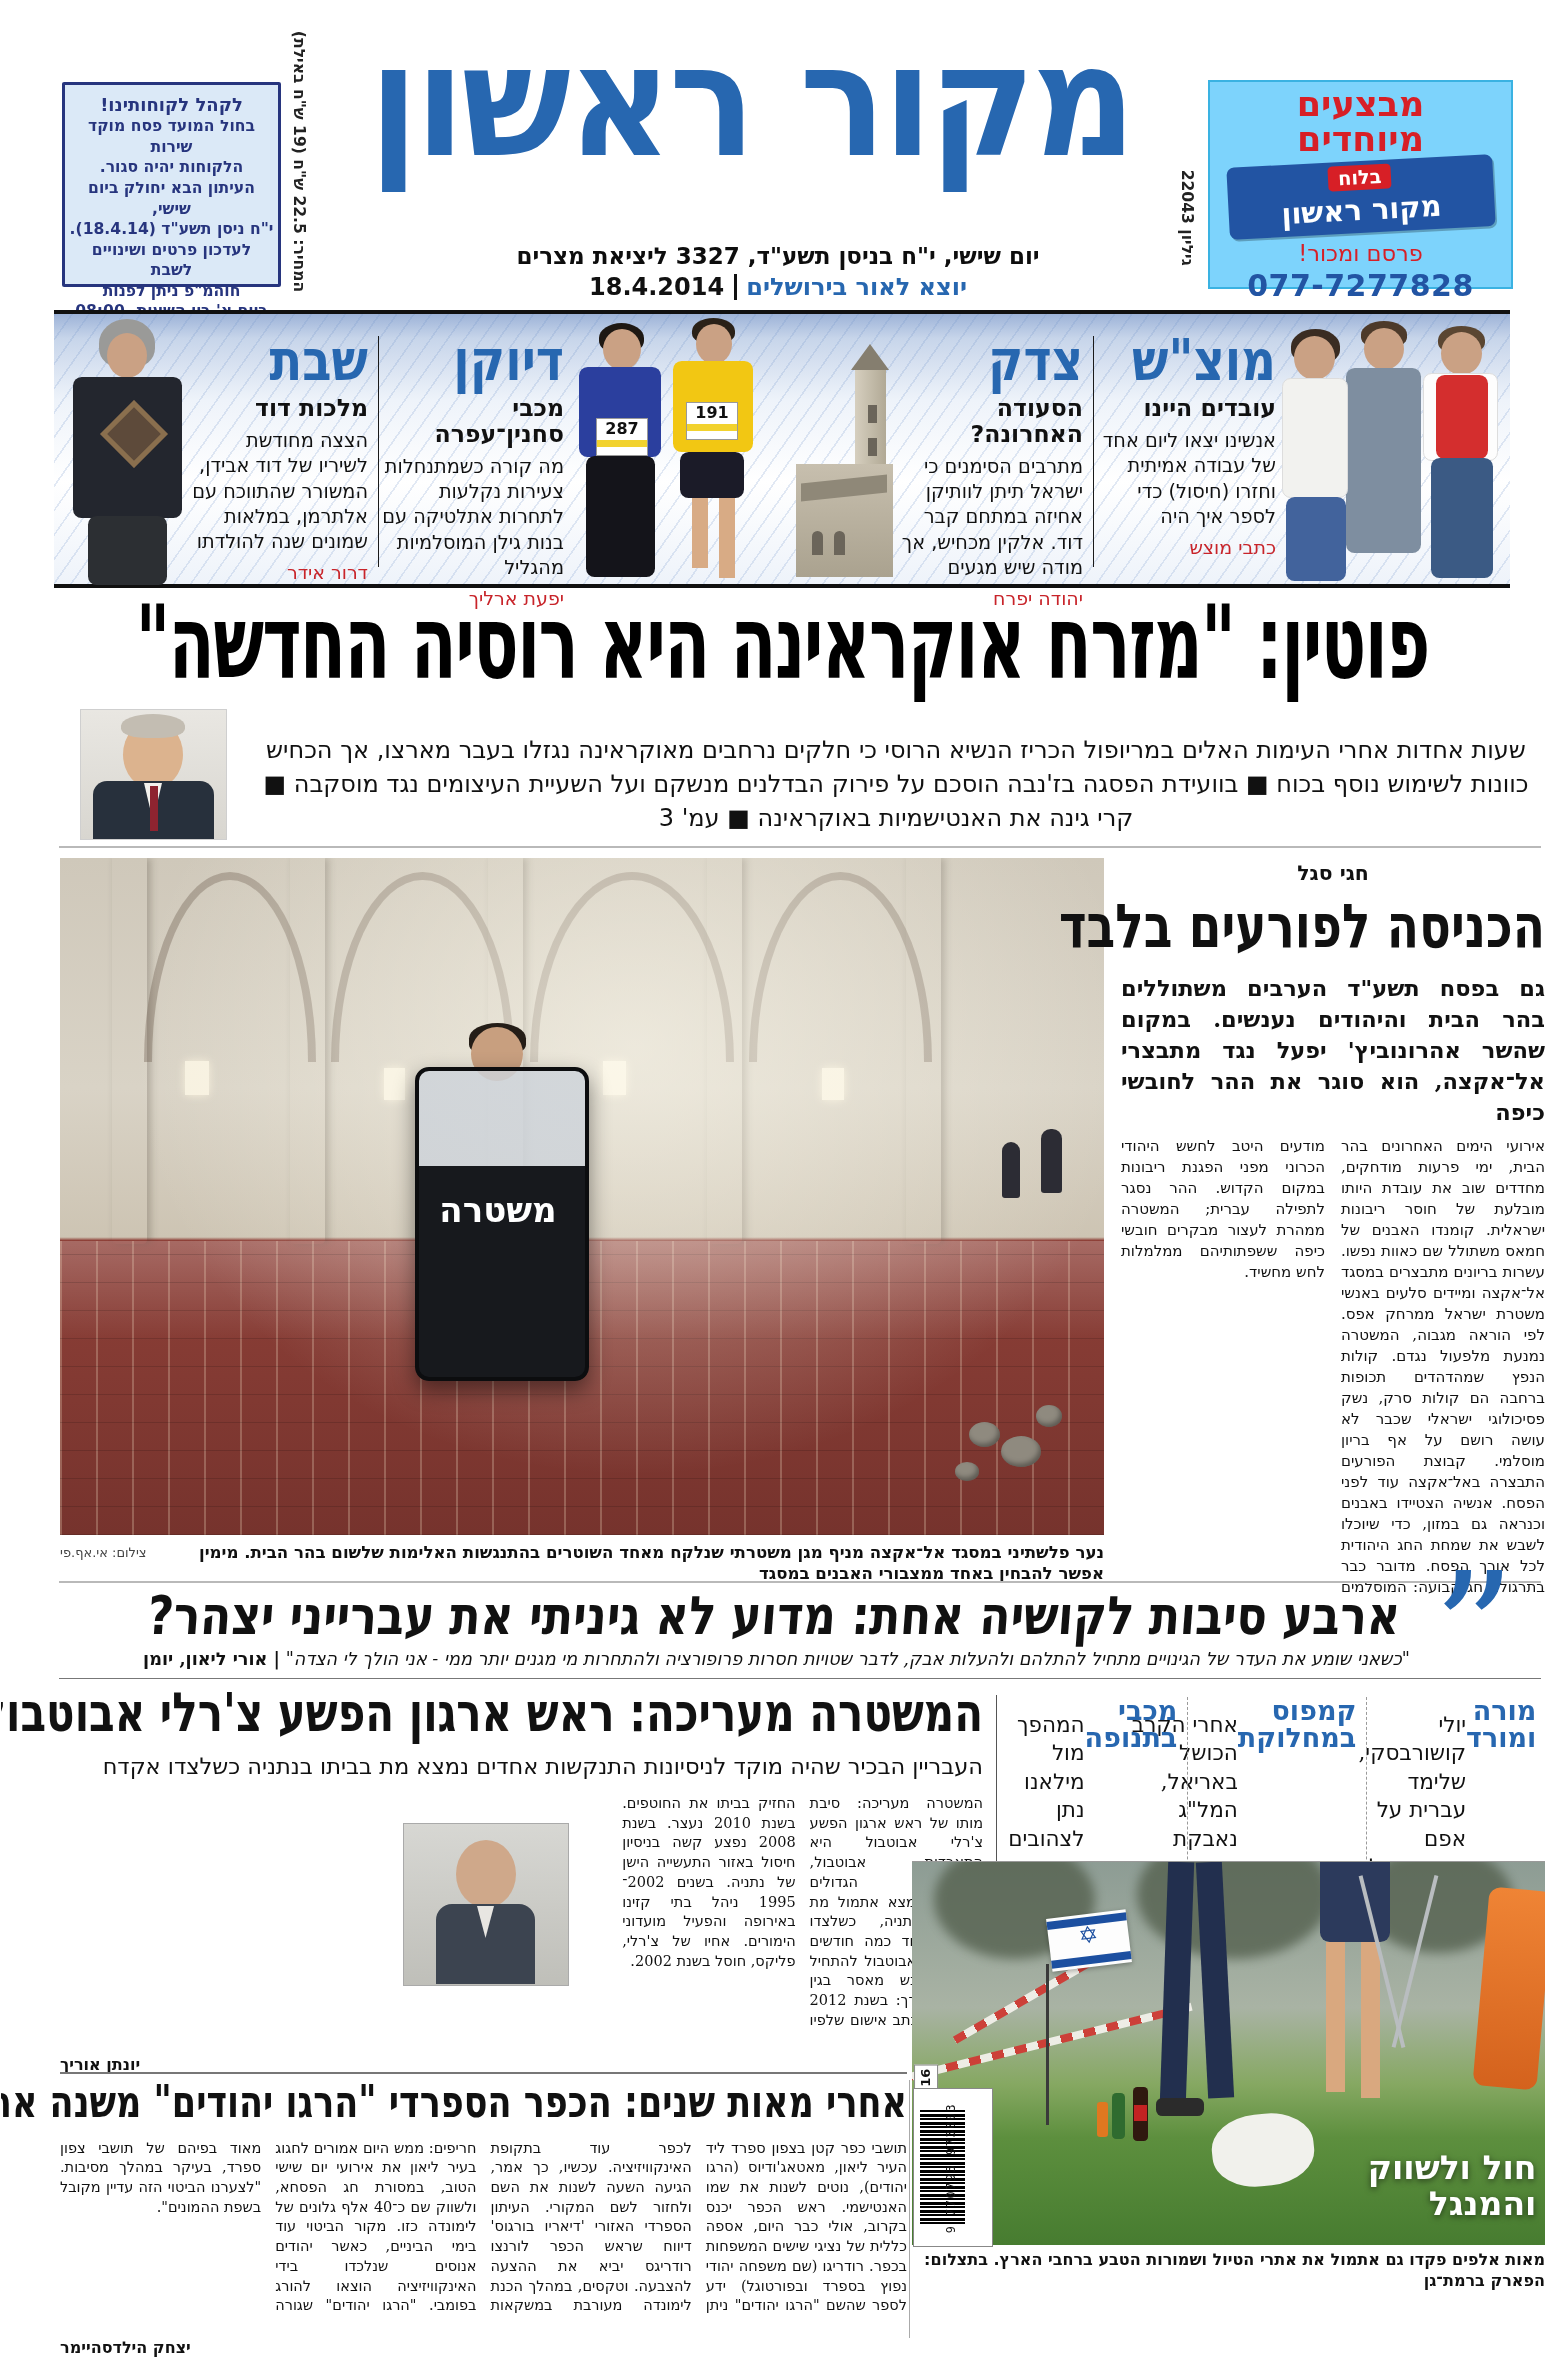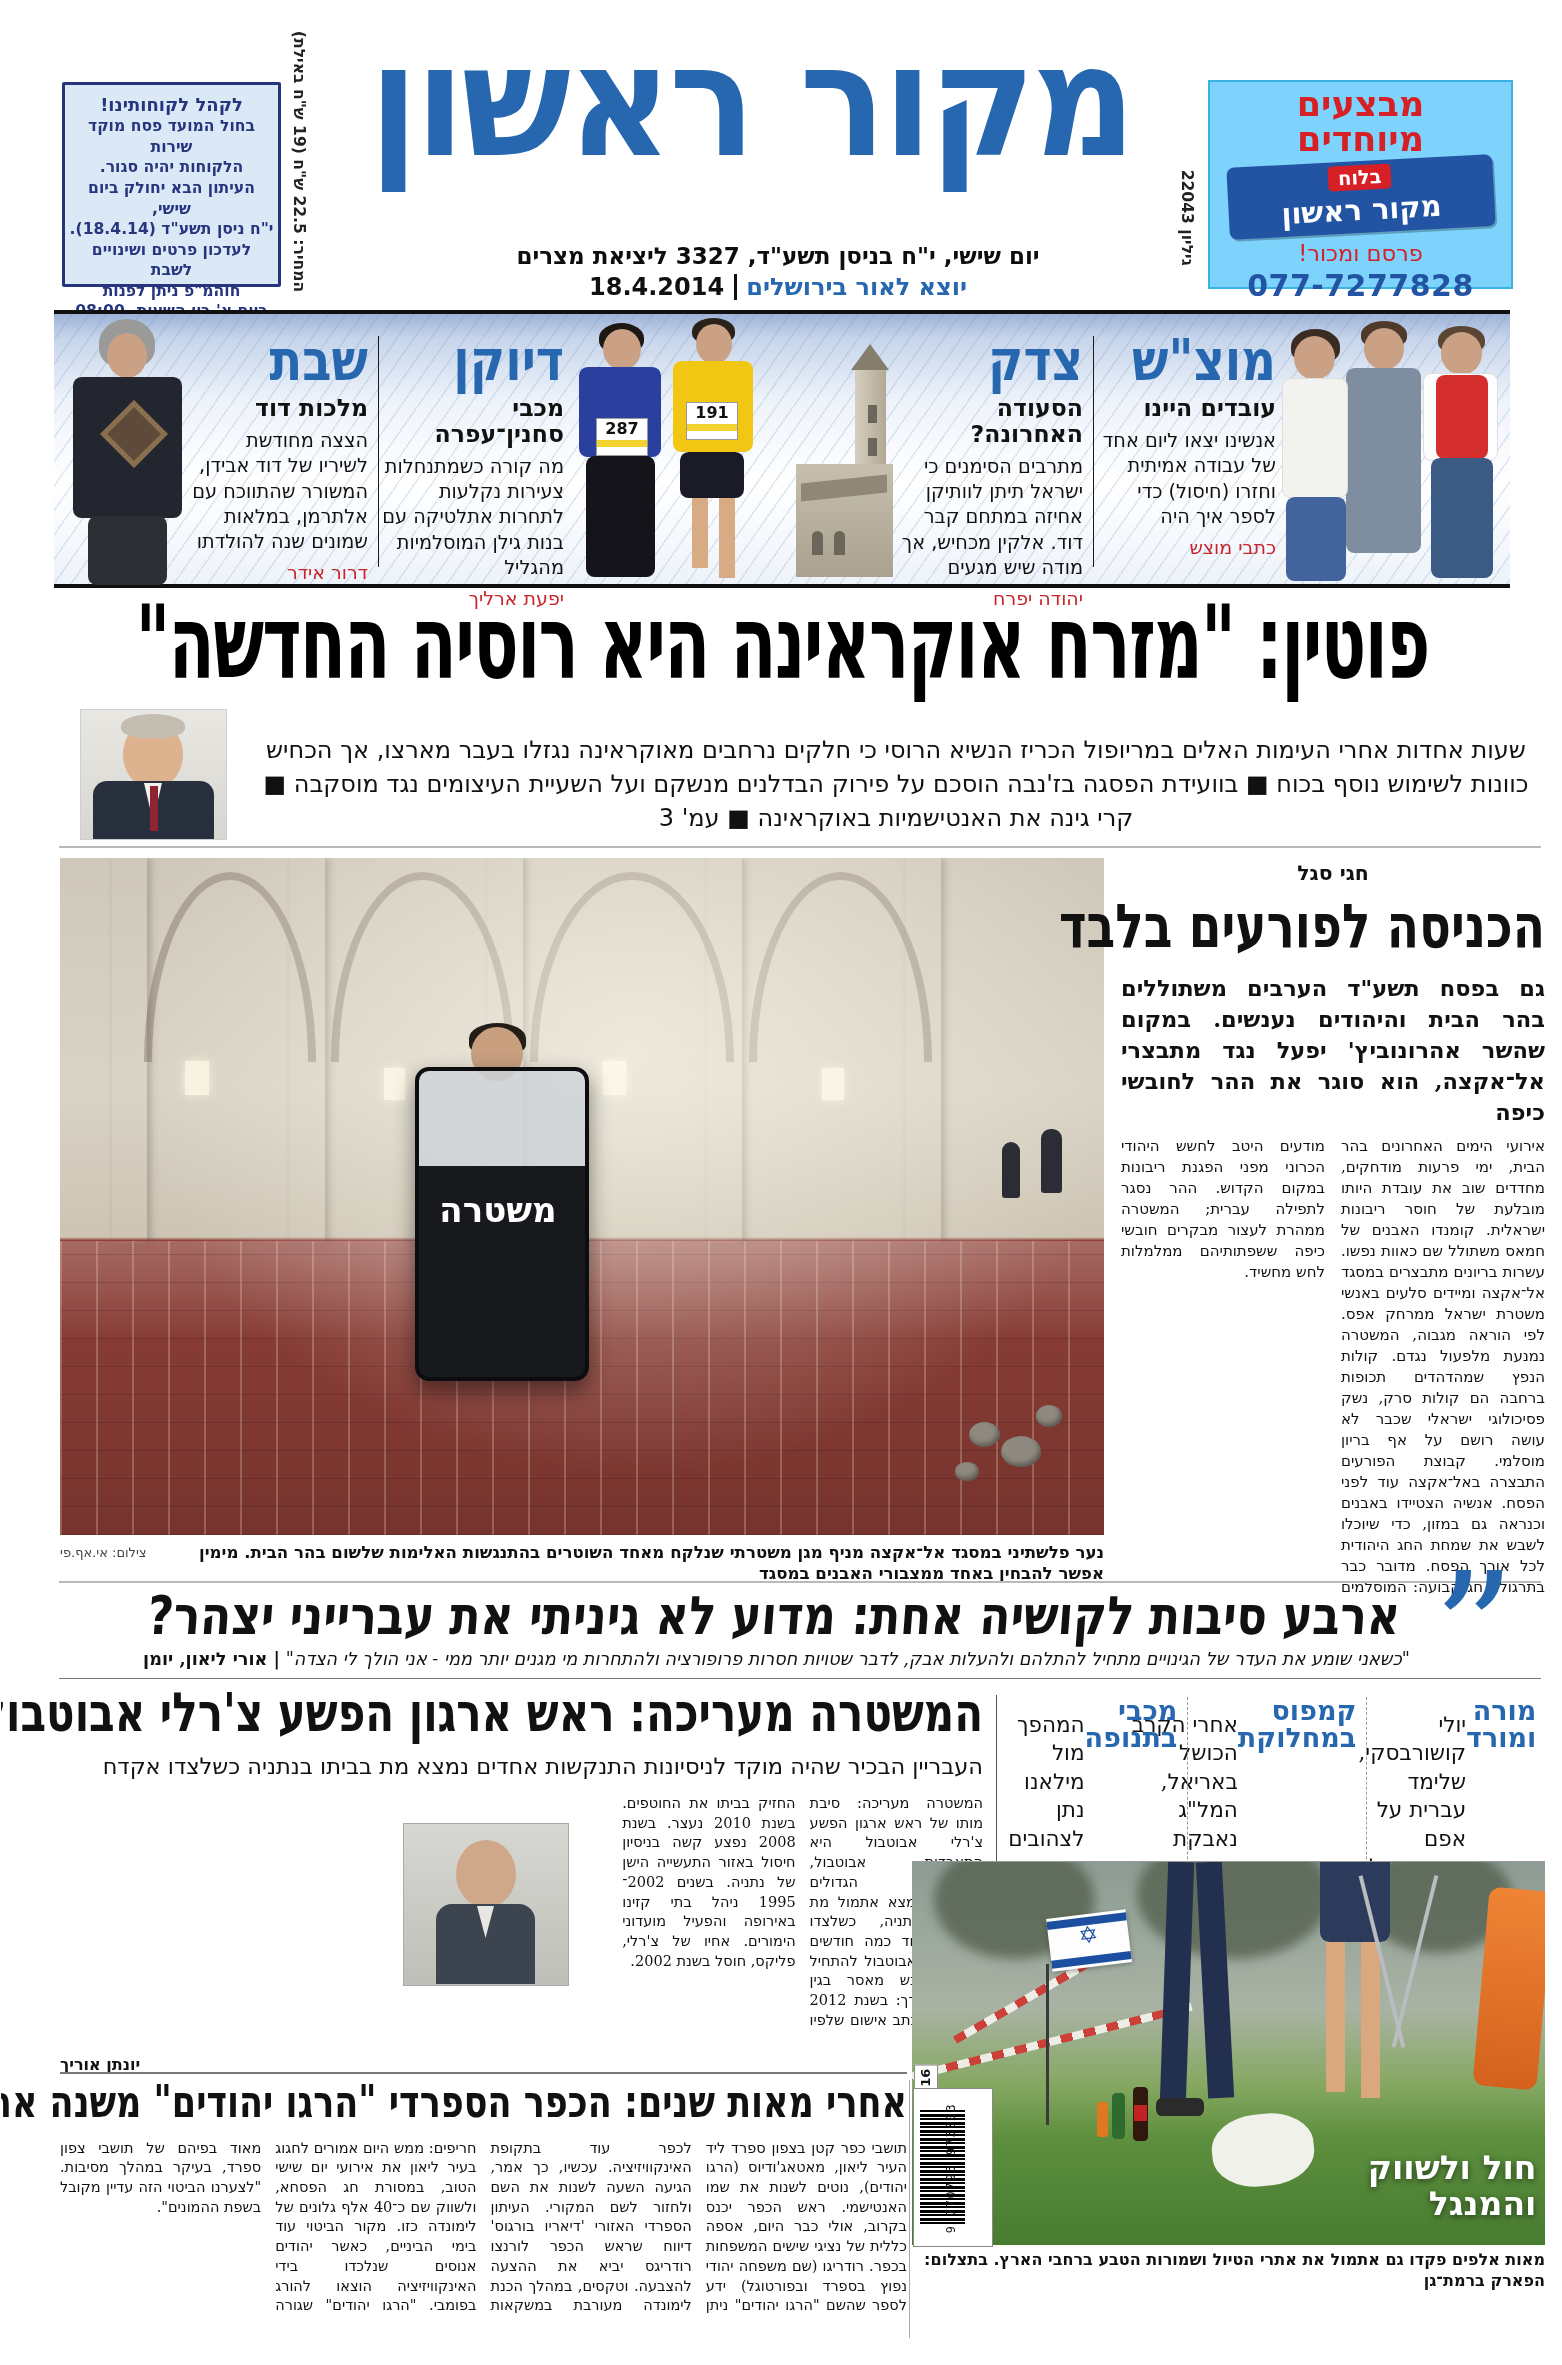--- a/index.html
+++ b/index.html
@@ -360,20 +360,21 @@
 <div class="abs abutbul">
   <div style="position:absolute;left:52px;top:16px;width:60px;height:68px;border-radius:50%;background:#cfa88a"></div>
   <div style="position:absolute;left:32px;top:80px;width:99px;height:80px;background:#3c4450;border-radius:16px 16px 0 0"></div>
   <div style="position:absolute;left:73px;top:82px;width:17px;height:32px;background:#e8e6e2;clip-path:polygon(0 0,100% 0,50% 100%)"></div>
 </div>
 
 <div class="abs rule" style="left:60px;top:2072px;width:847px;height:1.6px;background:#777"></div>
 <div class="abs village">
   <div class="hl">אחרי מאות שנים: הכפר הספרדי "הרגו יהודים" משנה את שמו</div>
   <div class="body serif">תושבי כפר קטן בצפון ספרד ליד העיר ליאון, מאטאג'ודיוס (הרגו יהודים), נוטים לשנות את שמו האנטישמי. ראש הכפר יכנס בקרוב, אולי כבר היום, אספה כללית של נציגי שישים המשפחות בכפר. רודריגו (שם משפחה יהודי נפוץ בספרד ובפורטוגל) ידע לספר שהשם "הרגו יהודים" ניתן לכפר עוד בתקופת האינקוויזיציה. עכשיו, כך אמר, הגיעה השעה לשנות את השם ולחזור לשם המקורי. העיתון הספרדי האזורי 'דיאריו בורגוס' דיווח שראש הכפר לורנצו רודריגס יביא את ההצעה להצבעה. וטקסים, במהלך הכנת לימונדה מעורבת במשקאות חריפים: ממש היום אמורים לחגוג בעיר ליאון את אירועי יום שישי הטוב, במסורת חג הפסחא, ולשווק שם כ־40 אלף גלונים של לימונדה כזו. מקור הביטוי עוד בימי הביניים, כאשר יהודים אנוסים שנלכדו בידי האינקוויזיציה הוצאו להורג בפומבי. "הרגו יהודים" שגורה מאוד בפיהם של תושבי צפון ספרד, בעיקר במהלך מסיבות. "לצערנו הביטוי הזה עדיין מקובל בשפת ההמונים".</div>
+  <div class="byl">יצחק הילדסהיימר</div>
 </div>
 <div class="abs" style="left:909px;top:2080px;width:1.1px;height:258px;background:#aaa"></div>
 
 <div class="abs bbq">
   <div class="tree" style="left:21.5px;top:-21.5px;width:161px;height:118px"></div>
   <div class="tree" style="left:225px;top:-32px;width:193px;height:129px"></div>
   <div class="tree" style="right:32px;top:-16px;width:150px;height:107px"></div>
   <div class="tape" style="left:-16px;top:177px;width:300px;transform:rotate(-14deg)"></div>
   <div class="tape" style="left:32px;top:134px;width:161px;transform:rotate(-30deg)"></div>
   <div class="flag" style="left:137px;top:52px">

